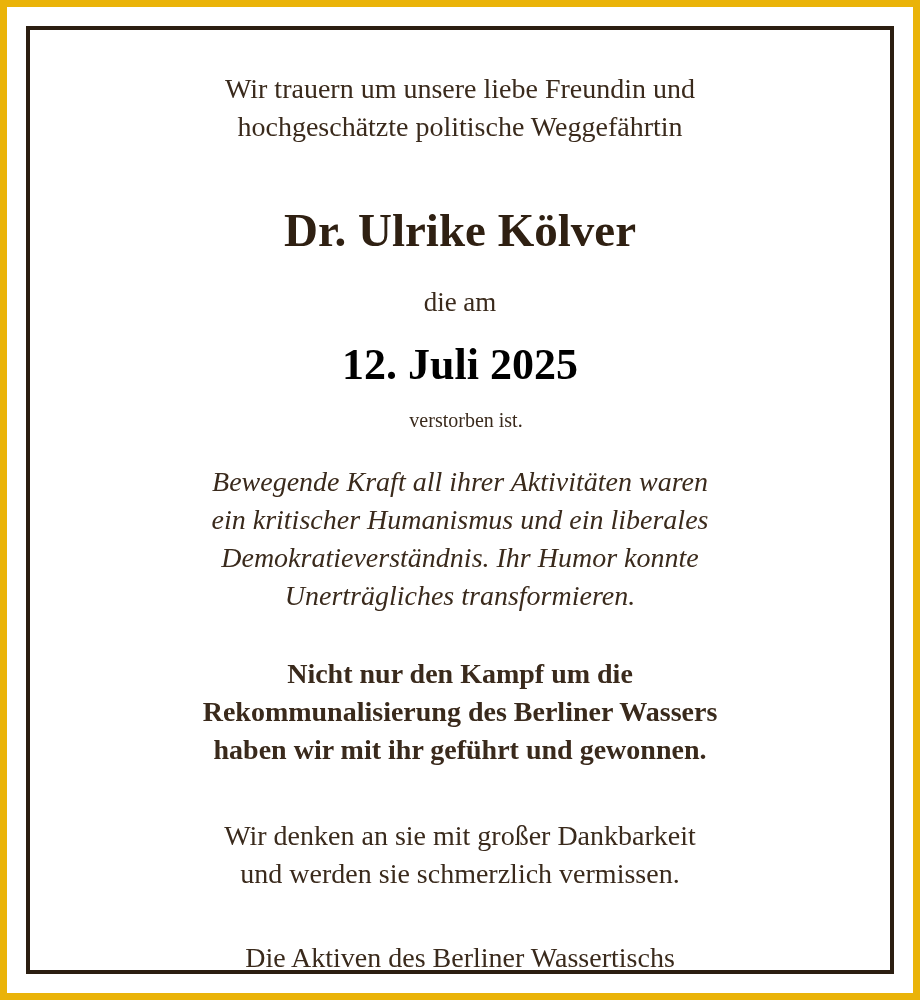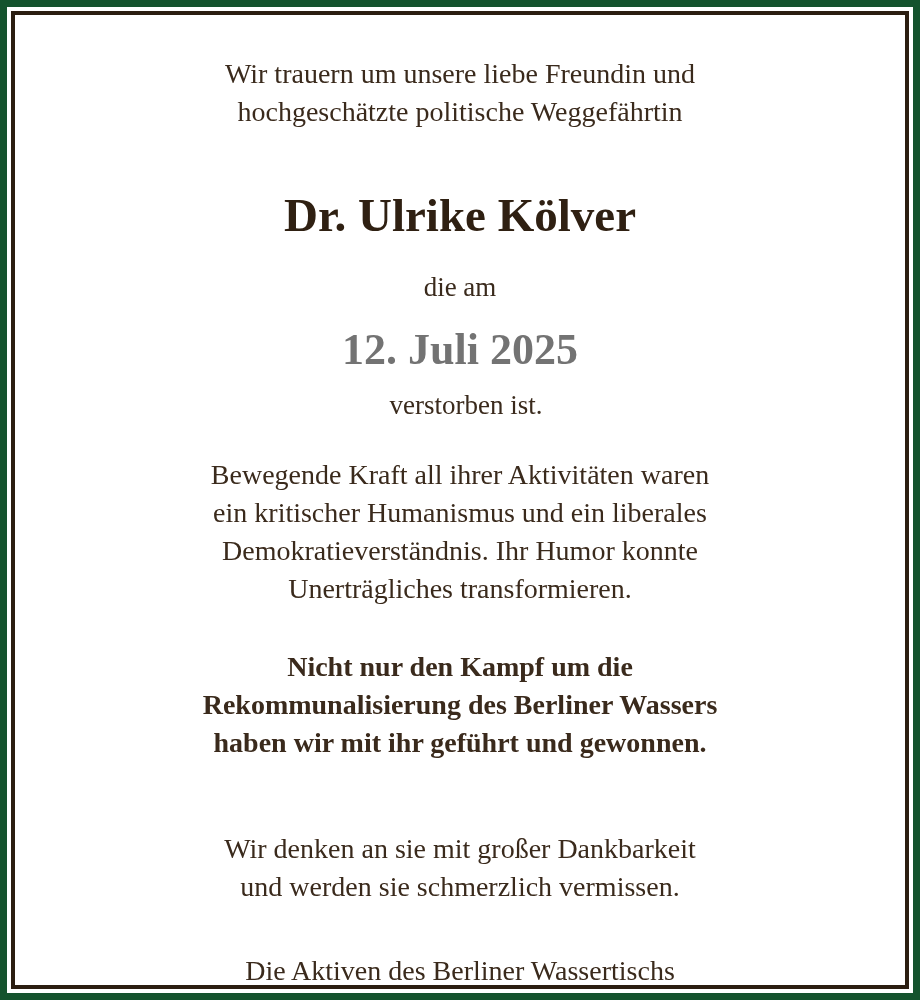--- a/index.html
+++ b/index.html
@@ -9,22 +9,22 @@
   }
   body {
     width: 920px;
     height: 1000px;
     position: relative;
     font-family: "Liberation Serif", "DejaVu Serif", serif;
   }
   .frame-outer {
     position: absolute;
     inset: 0;
-    border: 7px solid #14532d;
-    padding: 4px;
+    border: 7px solid #eab308;
+    padding: 19px;
     box-sizing: border-box;
     background: #ffffff;
   }
   .frame-inner {
     width: 100%;
     height: 100%;
     border: 4px solid #2b1e11;
     box-sizing: border-box;
     background: #ffffff;
   }
@@ -53,38 +53,38 @@
     margin: 59px 0 0 0;
   }
   .die-am {
     font-size: 27px;
     line-height: 34px;
     margin: 28px 0 0 0;
   }
   .death-date {
     font-size: 44px;
     font-weight: 700;
-    color: #737373;
+    color: #000000;
     line-height: 1.1;
     margin: 22px 0 0 0;
   }
   .verstorben {
-    font-size: 27px;
+    font-size: 20px;
     line-height: 34px;
     margin: 14px 0 0 12px;
   }
   .para {
     font-size: 28px;
     line-height: 38px;
     white-space: pre-line;
     margin: 0;
   }
-  .para-1 { margin-top: 34px; }
+  .para-1 { margin-top: 26px; font-style: italic; }
   .para-2 { margin-top: 40px; font-weight: bold; }
-  .para-3 { margin-top: 68px; }
+  .para-3 { margin-top: 48px; }
   .signature {
     font-size: 28px;
     line-height: 38px;
     margin: 46px 0 0 0;
   }
 </style>
 </head>
 <body>
 
 <div class="frame-outer">

